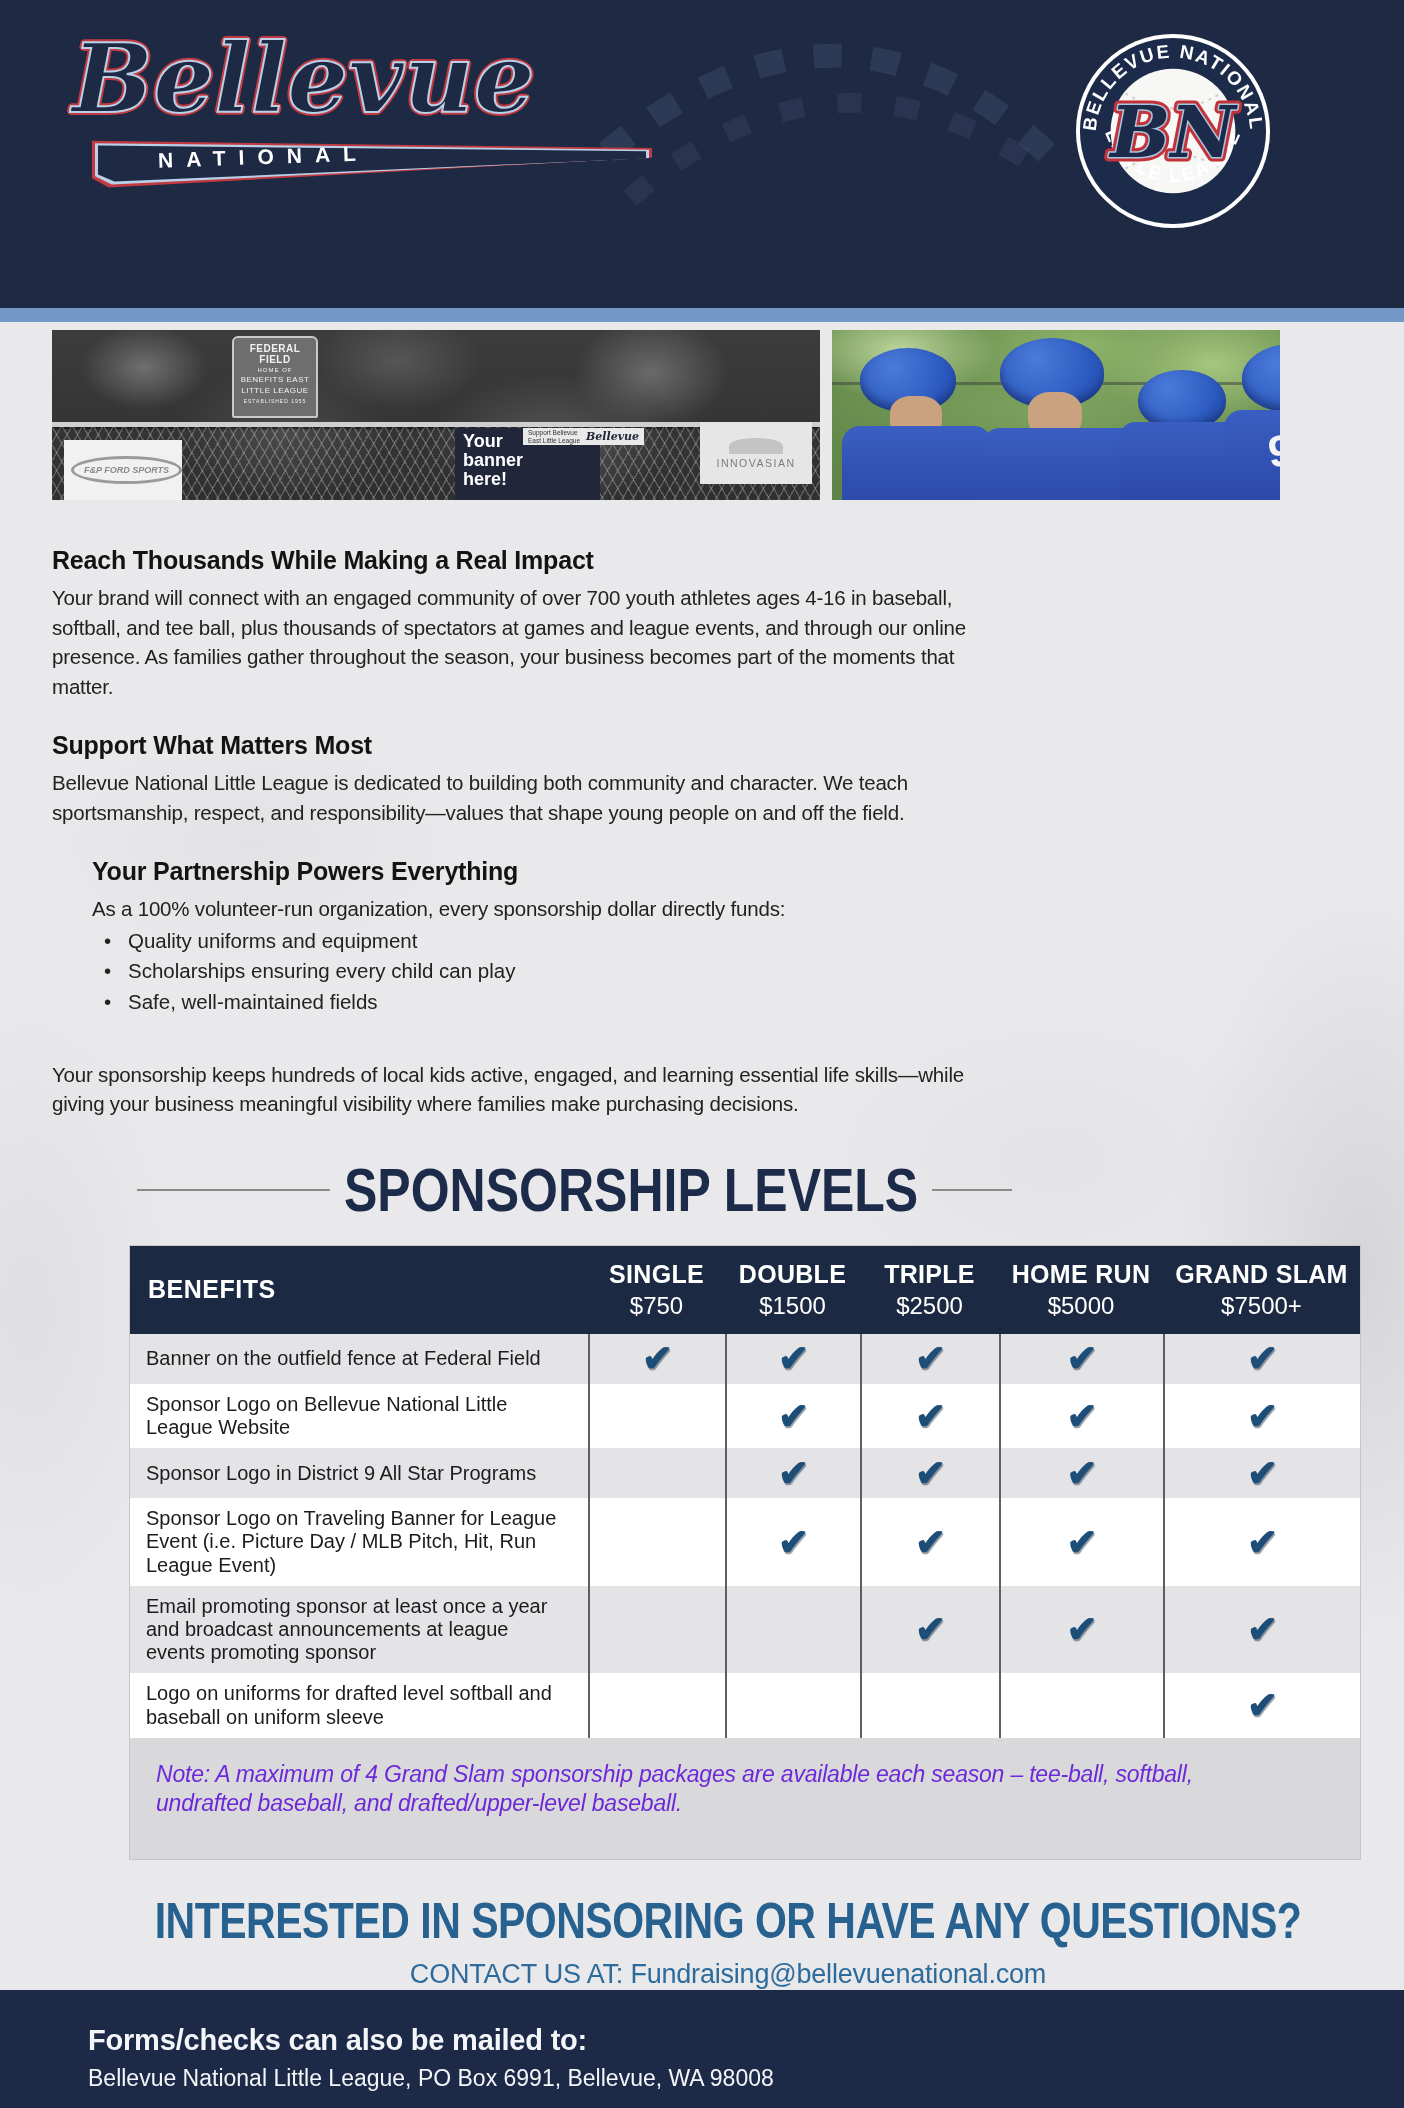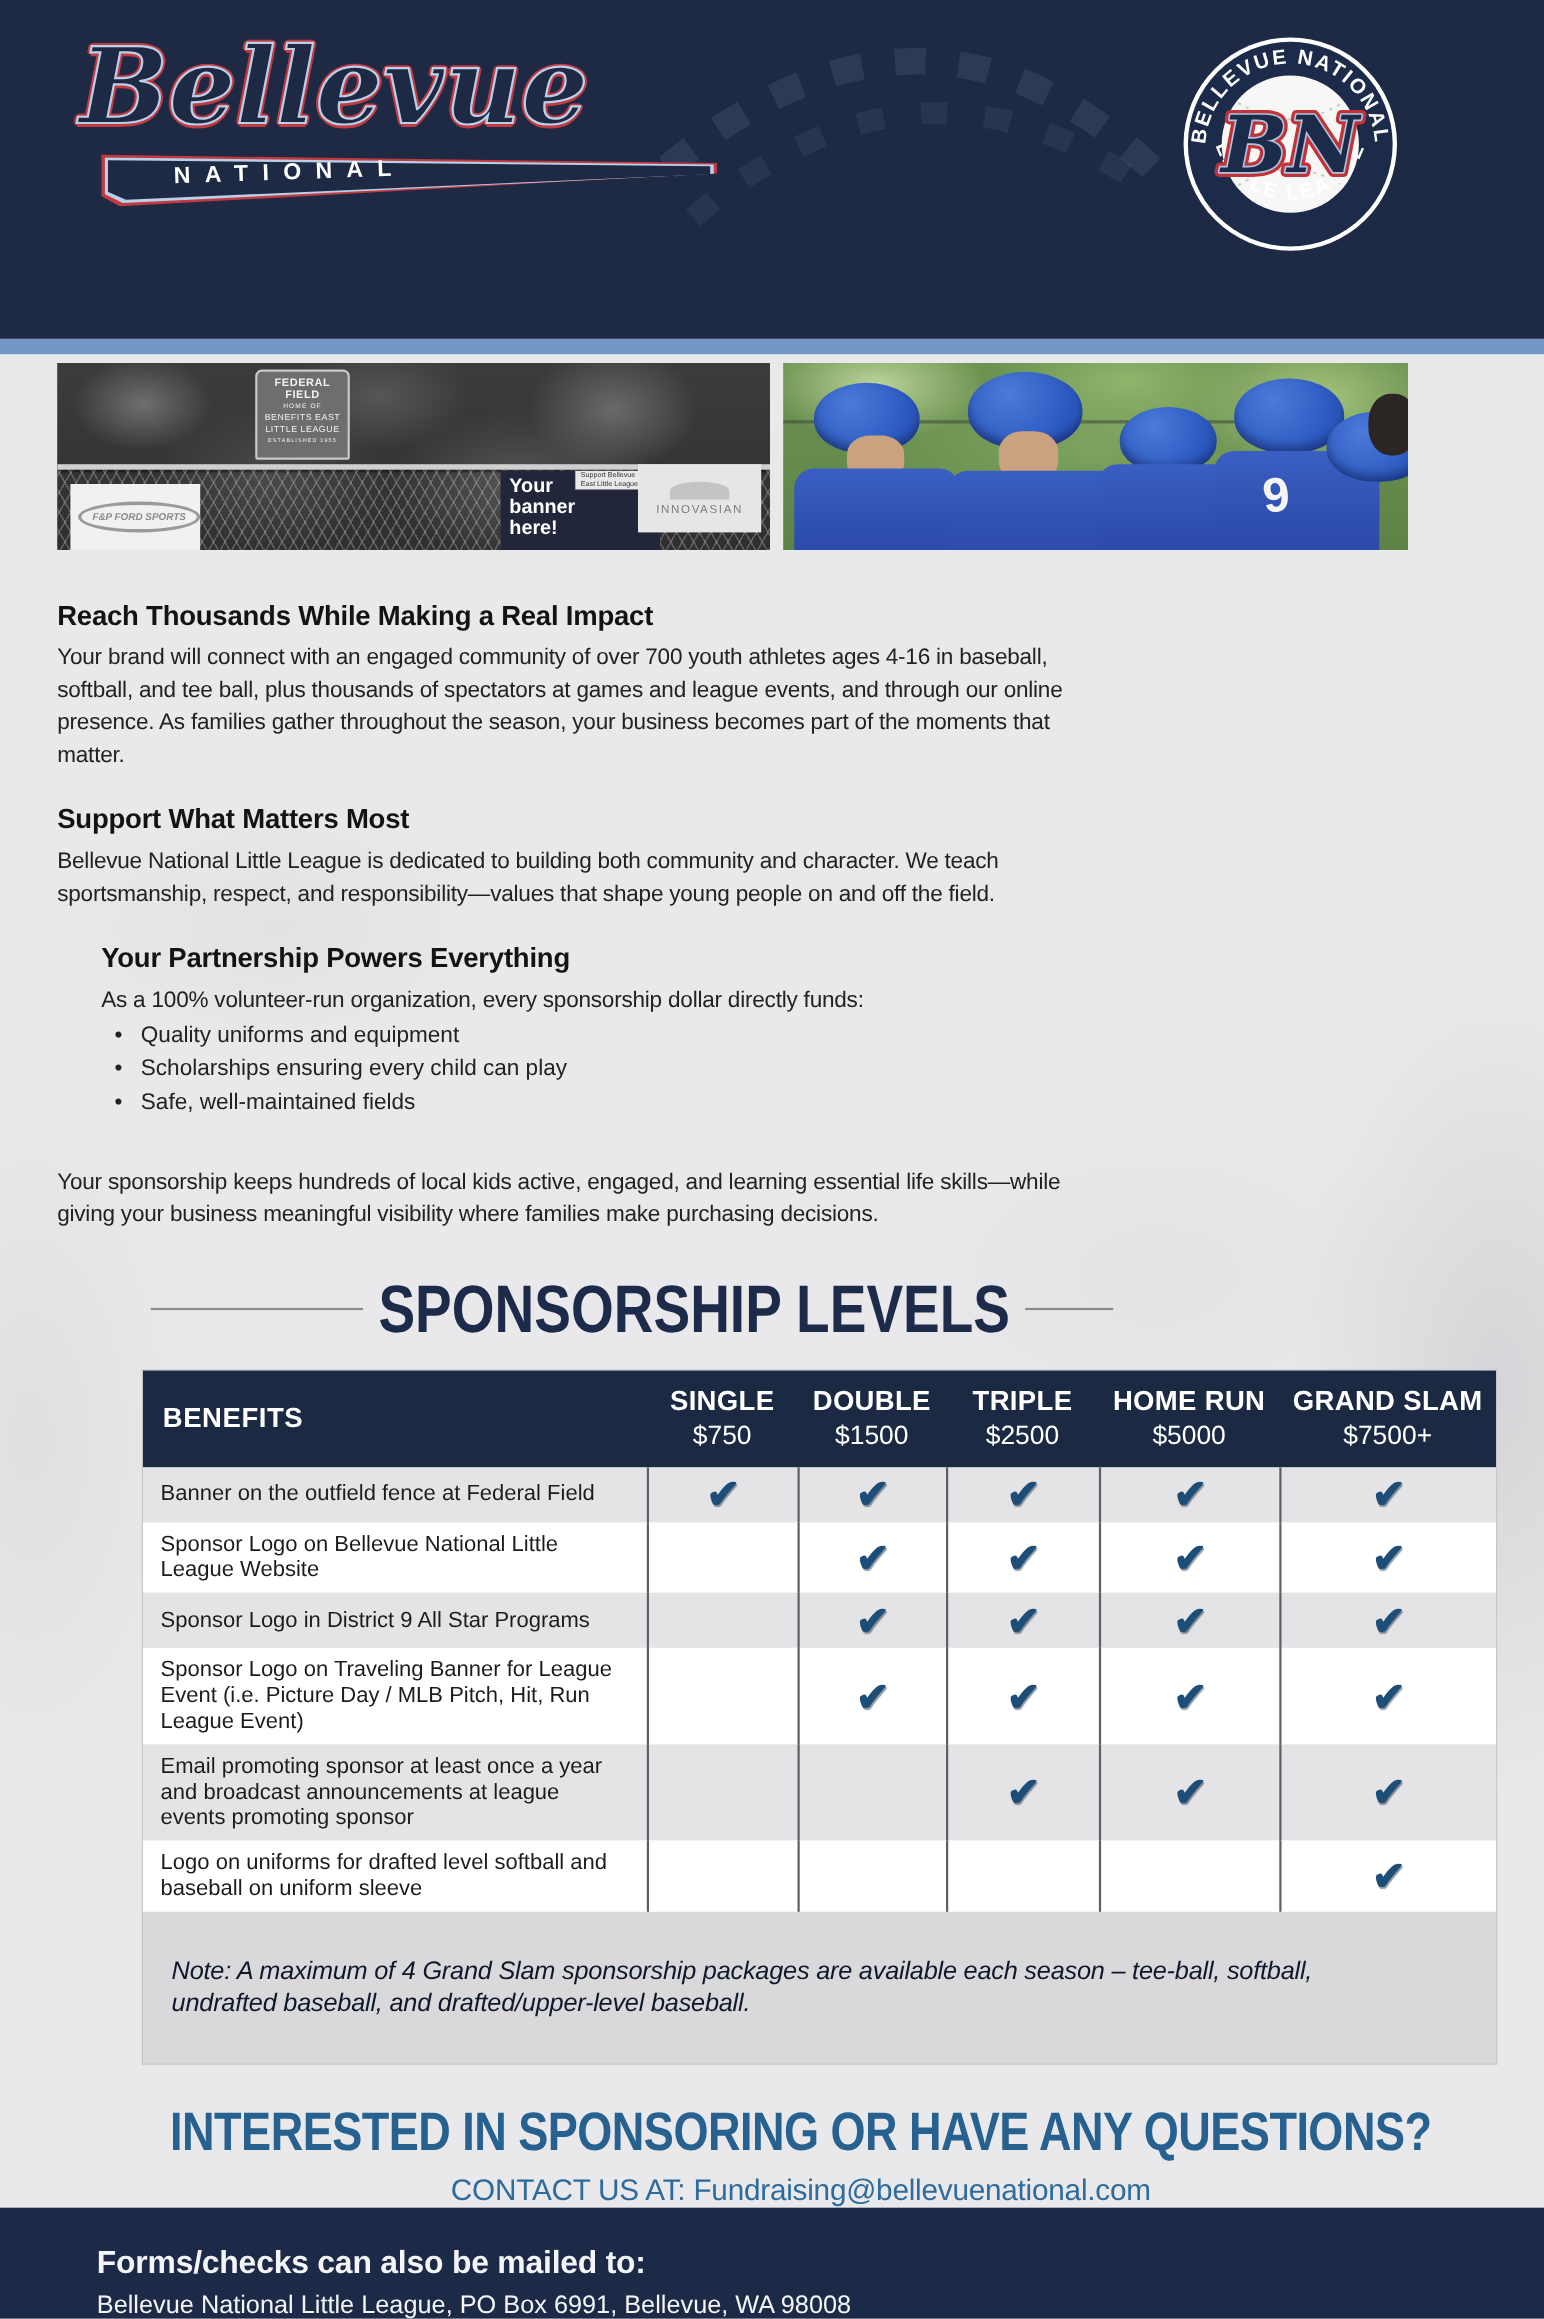--- a/index.html
+++ b/index.html
@@ -27,21 +27,21 @@
   .natl-navy{ inset:6px; background:#1e2943; }
   .natl-text{ position:absolute; left:66px; top:9px; color:#fff; font-weight:bold; font-size:21px; letter-spacing:13px; transform:rotate(-2deg); }
   .title{ position:absolute; left:72px; top:236px; color:#ffffff; font-size:35px; font-weight:bold; letter-spacing:.3px; }
   .badge{ position:absolute; top:32px; right:132px; width:198px; height:198px; }
 
   .band{ height:14px; background:#7397c6; flex:0 0 auto; }
 
   
   .photos{ margin:8px 124px 0 52px; height:170px; display:flex; gap:12px; flex:0 0 auto; }
   .photo{ position:relative; height:100%; overflow:hidden; }
-  .bw{ width:648px; background:
+  .bw{ width:768px; background:
       radial-gradient(ellipse 90px 60px at 12% 22%, #6f6f6f, transparent 70%),
       radial-gradient(ellipse 120px 70px at 45% 18%, #565656, transparent 70%),
       radial-gradient(ellipse 110px 80px at 78% 25%, #6a6a6a, transparent 70%),
       radial-gradient(ellipse 140px 90px at 30% 60%, #4a4a4a, transparent 75%),
       radial-gradient(ellipse 160px 90px at 65% 65%, #555, transparent 75%),
       linear-gradient(#3c3c3c,#2f2f2f); }
   .mesh{ position:absolute; left:0; right:0; top:96px; bottom:0;
       background:
        repeating-linear-gradient(60deg, rgba(205,205,205,.28) 0 1.5px, transparent 1.5px 9px),
        repeating-linear-gradient(-60deg, rgba(205,205,205,.28) 0 1.5px, transparent 1.5px 9px); }
@@ -98,21 +98,21 @@
   .th-benefits{ padding-left:18px; font-size:25px; font-weight:bold; letter-spacing:.5px; }
   .th-tier{ text-align:center; }
   .th-name{ font-size:25px; font-weight:bold; letter-spacing:.3px; }
   .th-price{ font-size:24px; font-weight:500; margin-top:3px; }
   .t-row{ display:grid; grid-template-columns:458px 137px 135px 139px 164px auto; align-items:stretch; }
   .t-row.odd{ background:#e4e4e6; }
   .t-row.even{ background:#ffffff; }
   .t-benefit{ padding:9px 18px 9px 16px; font-size:20px; line-height:1.16; color:#1c1c1e; display:flex; align-items:center; }
   .t-cell{ border-left:2px solid #5f5f63; display:flex; align-items:center; justify-content:center; min-height:50px; }
   .check{ font-size:37px; color:#1d4e78; font-weight:bold; text-shadow:1px 2px 1px rgba(8,28,48,.45); }
-  .note{ padding:39px 26px 40px; font-size:23px; font-style:italic; color:#0f172a; line-height:1.28; max-width:1140px; letter-spacing:-.2px; }
+  .note{ padding:22px 26px 40px; font-size:23px; font-style:italic; color:#6d28d9; line-height:1.28; max-width:1140px; letter-spacing:-.2px; }
 
   
   .contact{ text-align:center; margin-top:38px; flex:0 0 auto; }
   .contact h2{ font-size:41px; font-weight:bold; color:#27618f; letter-spacing:-.5px; transform:scaleY(1.2); transform-origin:center; }
   .contact p{ margin-top:14px; font-size:27px; color:#2d6b9c; letter-spacing:-.2px; }
   .email{ cursor:pointer; }
 
   
   .footer{ margin-top:auto; height:215px; background:#1c2a47; color:#f4f5f8; padding:34px 0 0 88px; flex:0 0 auto; }
   .footer h3{ font-size:29px; font-weight:bold; letter-spacing:-.2px; }

